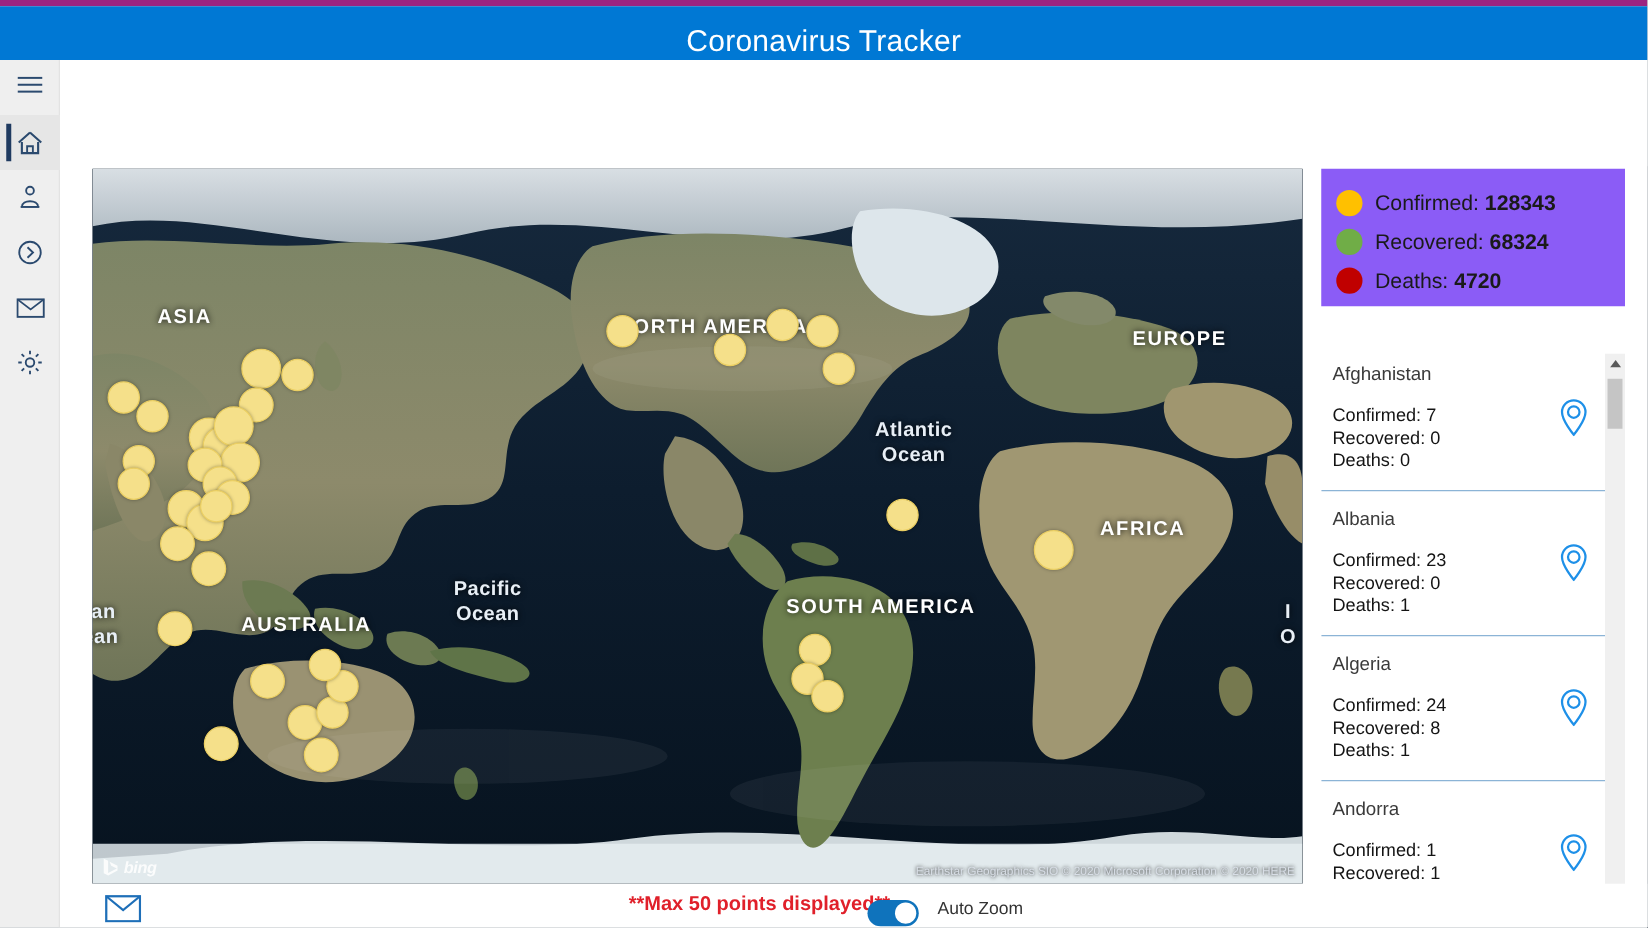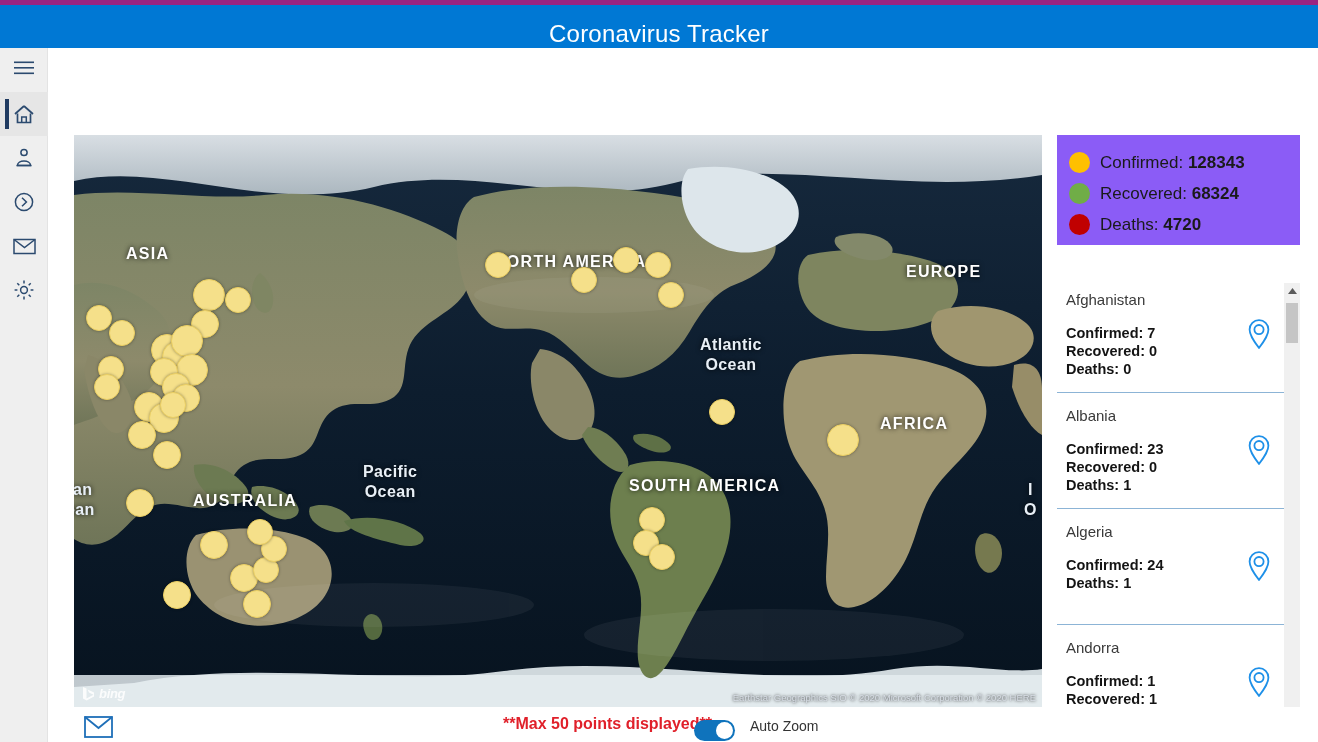--- a/index.html
+++ b/index.html
@@ -117,21 +117,21 @@
     position:absolute; left:1057px; top:277px; width:243px; height:448px;
     background:#fff; overflow:hidden;
   }
   .list-inner { position:absolute; left:0; top:0; width:227px; }
   .country-card {
     position:relative; padding:14px 0 12px 9px;
     border-bottom:1px solid #8CB4D6; min-height:116px;
   }
   .country-card:first-child { border-top:none; }
   .country-name { font-size:15px; color:#3A3A3A; margin-bottom:16px; }
-  .country-stat { font-size:14.5px; font-weight:bold; color:#141414; line-height:18px; }
+  .country-stat { font-size:14.5px; font-weight:normal; color:#141414; line-height:18px; }
   .pin-icon { position:absolute; right:14px; top:42px; cursor:pointer; }
 
   
   .scrollbar {
     position:absolute; left:1284px; top:283px; width:16px; height:442px;
     background:#F0F0F0; cursor:pointer;
   }
   .sb-arrow {
     position:absolute; left:0; width:16px; height:16px;
     display:flex; align-items:center; justify-content:center;
@@ -425,20 +425,21 @@
           <div class="country-stat">Recovered: 0</div>
           <div class="country-stat">Deaths: 1</div>
           <span class="pin-icon"><svg width="22" height="30" viewBox="0 0 22 30">
               <path d="M11 1.2 C5.8 1.2 1.6 5.4 1.6 10.6 C1.6 17.6 11 28.8 11 28.8 C11 28.8 20.4 17.6 20.4 10.6 C20.4 5.4 16.2 1.2 11 1.2 Z" fill="none" stroke="#1E90E8" stroke-width="1.8"></path>
               <circle cx="11" cy="10.6" r="4.6" fill="none" stroke="#1E90E8" stroke-width="1.8"></circle>
             </svg></span>
         </div>
         <div class="country-card">
           <div class="country-name">Algeria</div>
           <div class="country-stat">Confirmed: 24</div>
+          <div class="country-stat">Recovered: 8</div>
           <div class="country-stat">Deaths: 1</div>
           <span class="pin-icon"><svg width="22" height="30" viewBox="0 0 22 30">
               <path d="M11 1.2 C5.8 1.2 1.6 5.4 1.6 10.6 C1.6 17.6 11 28.8 11 28.8 C11 28.8 20.4 17.6 20.4 10.6 C20.4 5.4 16.2 1.2 11 1.2 Z" fill="none" stroke="#1E90E8" stroke-width="1.8"></path>
               <circle cx="11" cy="10.6" r="4.6" fill="none" stroke="#1E90E8" stroke-width="1.8"></circle>
             </svg></span>
         </div>
         <div class="country-card">
           <div class="country-name">Andorra</div>
           <div class="country-stat">Confirmed: 1</div>
           <div class="country-stat">Recovered: 1</div>

